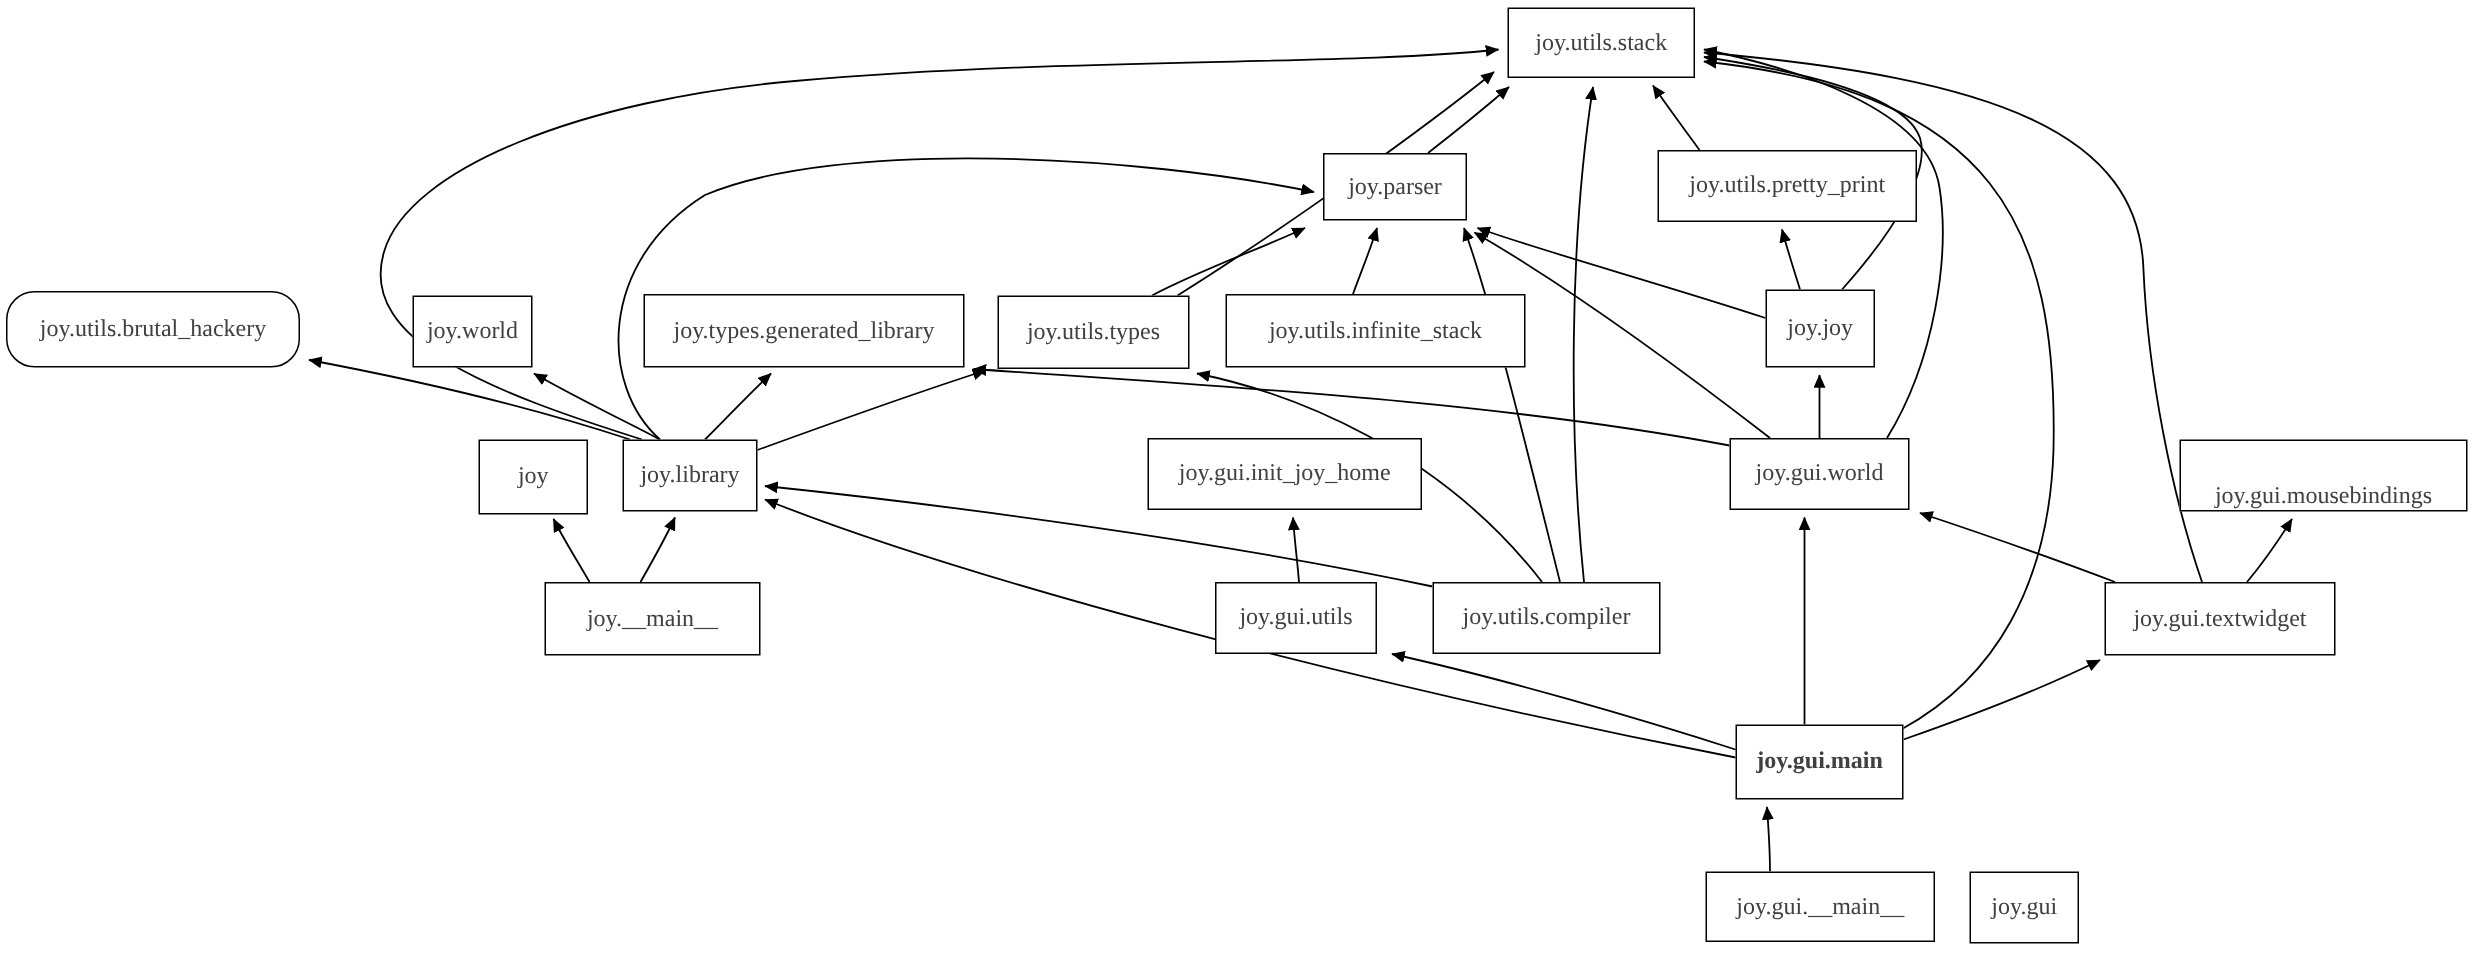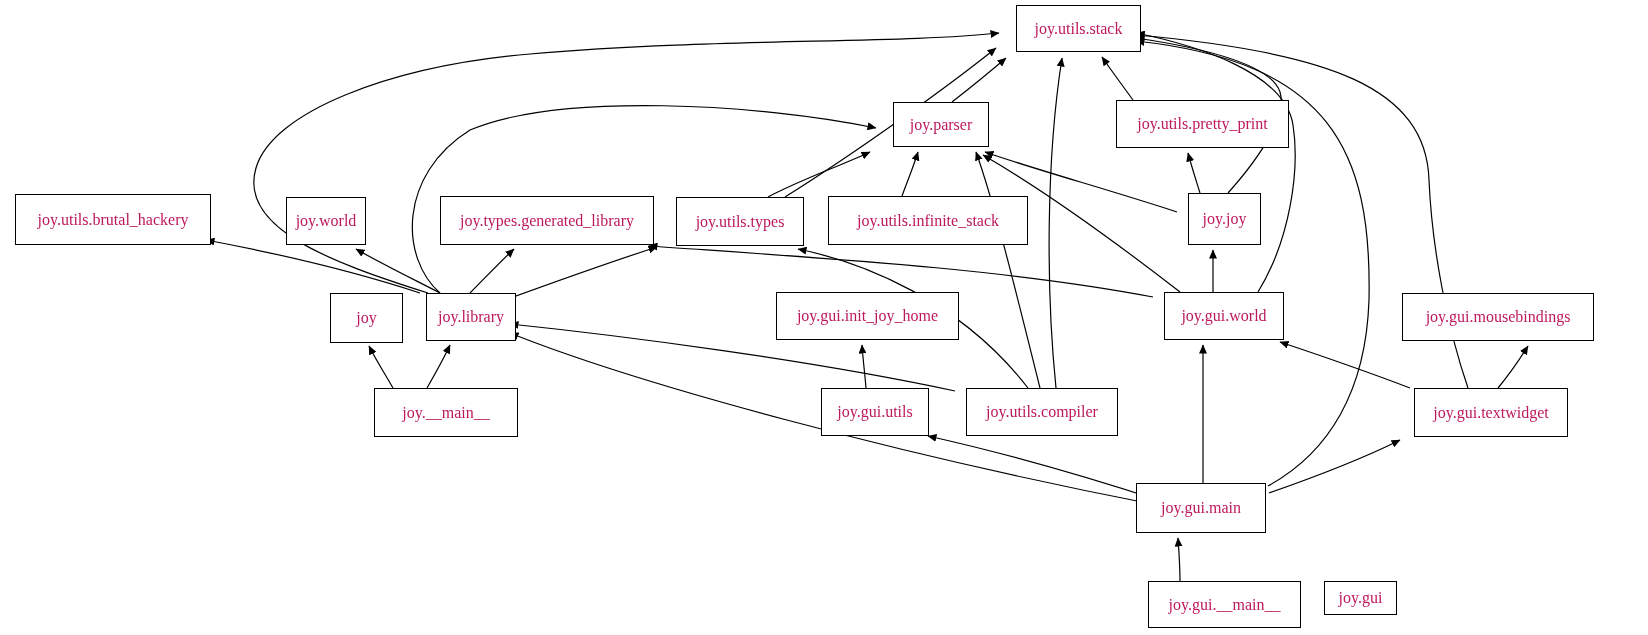--- a/index.html
+++ b/index.html
@@ -1,21 +1,21 @@
 <!DOCTYPE html>
 <html><head>
 <meta charset="utf-8">
 <style>
   html,body{margin:0;padding:0;background:#ffffff;}
   #canvas{position:relative;width:1648px;height:635px;background:#ffffff;overflow:hidden;
           font-family:"Liberation Serif","DejaVu Serif",serif;}
   #edge-layer{position:absolute;left:0;top:0;width:1648px;height:635px;}
   .node{position:absolute;box-sizing:border-box;border:1px solid #000;background:#fff;
         display:flex;align-items:center;justify-content:center;text-align:center;
-        font-size:16px;color:#be185d;white-space:nowrap;margin-left:11px;}
+        font-size:16px;color:#404040;white-space:nowrap;}
   .edge{fill:none;stroke:#000;stroke-width:1.2;}
 </style>
 </head>
 <body>
 
 <div id="canvas">
   <svg id="edge-layer" width="1648" height="635" viewBox="0 0 1648 635">
     <defs>
       <marker id="arrow" markerWidth="10" markerHeight="8" refX="8.5" refY="4" orient="auto" markerUnits="userSpaceOnUse">
         <path d="M0,0 L9,4 L0,8 z" fill="#000"></path>
@@ -61,21 +61,21 @@
   <div id="nodes">
       <div class="node" style="left: 1005px; top: 5px; width: 125px; height: 47px;">
         <span>joy.utils.stack</span>
       </div>
       <div class="node" style="left: 882px; top: 102px; width: 96px; height: 45px;">
         <span>joy.parser</span>
       </div>
       <div class="node" style="left: 1105px; top: 100px; width: 173px; height: 48px;">
         <span>joy.utils.pretty_print</span>
       </div>
-      <div class="node" style="left: 4px; top: 194px; width: 196px; height: 51px;">
+      <div class="node" style="left: 4px; top: 194px; width: 196px; height: 51px; border-radius: 19px;">
         <span>joy.utils.brutal_hackery</span>
       </div>
       <div class="node" style="left: 275px; top: 197px; width: 80px; height: 48px;">
         <span>joy.world</span>
       </div>
       <div class="node" style="left: 429px; top: 196px; width: 214px; height: 49px;">
         <span>joy.types.generated_library</span>
       </div>
       <div class="node" style="left: 665px; top: 197px; width: 128px; height: 49px;">
         <span>joy.utils.types</span>
@@ -91,38 +91,38 @@
       </div>
       <div class="node" style="left: 415px; top: 293px; width: 90px; height: 48px;">
         <span>joy.library</span>
       </div>
       <div class="node" style="left: 765px; top: 292px; width: 183px; height: 48px;">
         <span>joy.gui.init_joy_home</span>
       </div>
       <div class="node" style="left: 1153px; top: 292px; width: 120px; height: 48px; align-items: center;">
         <span>joy.gui.world</span>
       </div>
-      <div class="node" style="left: 1391px; top: 293px; width: 192px; height: 48px;">
+      <div class="node" style="left: 1453px; top: 293px; width: 192px; height: 48px; align-items: flex-end;">
         <span>joy.gui.mousebindings</span>
       </div>
       <div class="node" style="left: 363px; top: 388px; width: 144px; height: 49px;">
         <span>joy.__main__</span>
       </div>
       <div class="node" style="left: 810px; top: 388px; width: 108px; height: 48px;">
         <span>joy.gui.utils</span>
       </div>
       <div class="node" style="left: 955px; top: 388px; width: 152px; height: 48px;">
         <span>joy.utils.compiler</span>
       </div>
       <div class="node" style="left: 1403px; top: 388px; width: 154px; height: 49px;">
         <span>joy.gui.textwidget</span>
       </div>
-      <div class="node" style="left: 1125px; top: 483px; width: 130px; height: 50px;">
+      <div class="node" style="left: 1157px; top: 483px; width: 112px; height: 50px; font-weight: bold;">
         <span>joy.gui.main</span>
       </div>
       <div class="node" style="left: 1137px; top: 581px; width: 153px; height: 47px;">
         <span>joy.gui.__main__</span>
       </div>
-      <div class="node" style="left: 1313px; top: 581px; width: 73px; height: 34px;">
+      <div class="node" style="left: 1313px; top: 581px; width: 73px; height: 48px;">
         <span>joy.gui</span>
       </div>
     </div>
 </div>
 
 </body></html>

